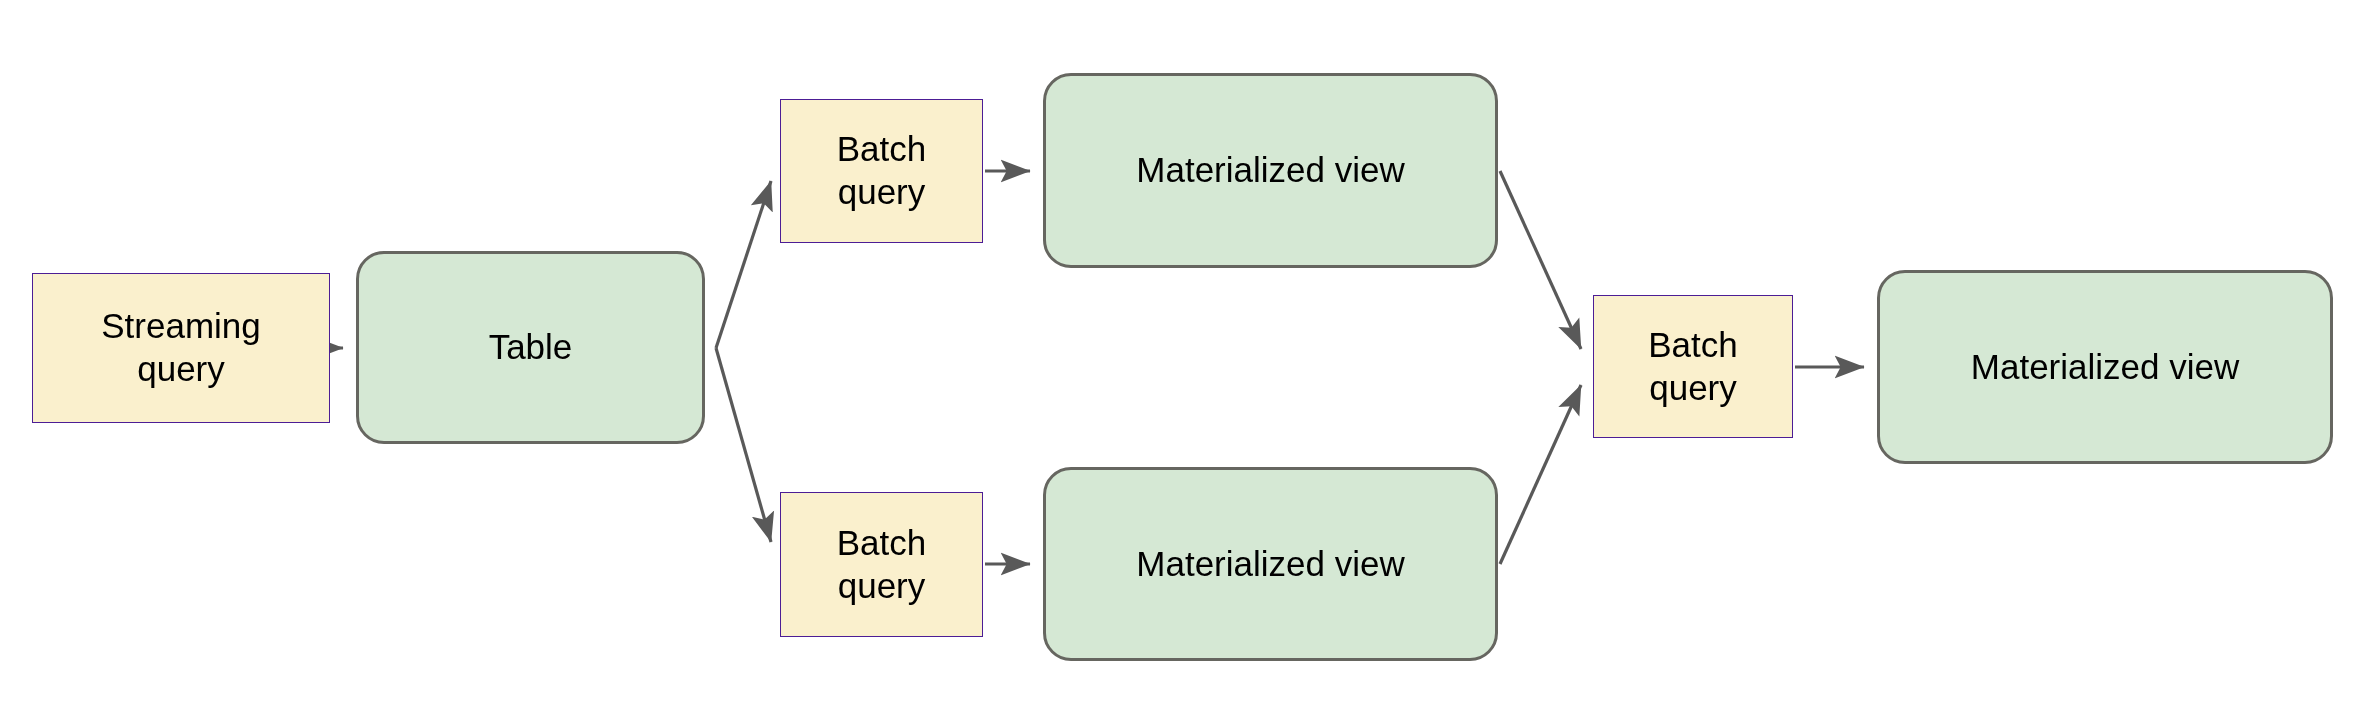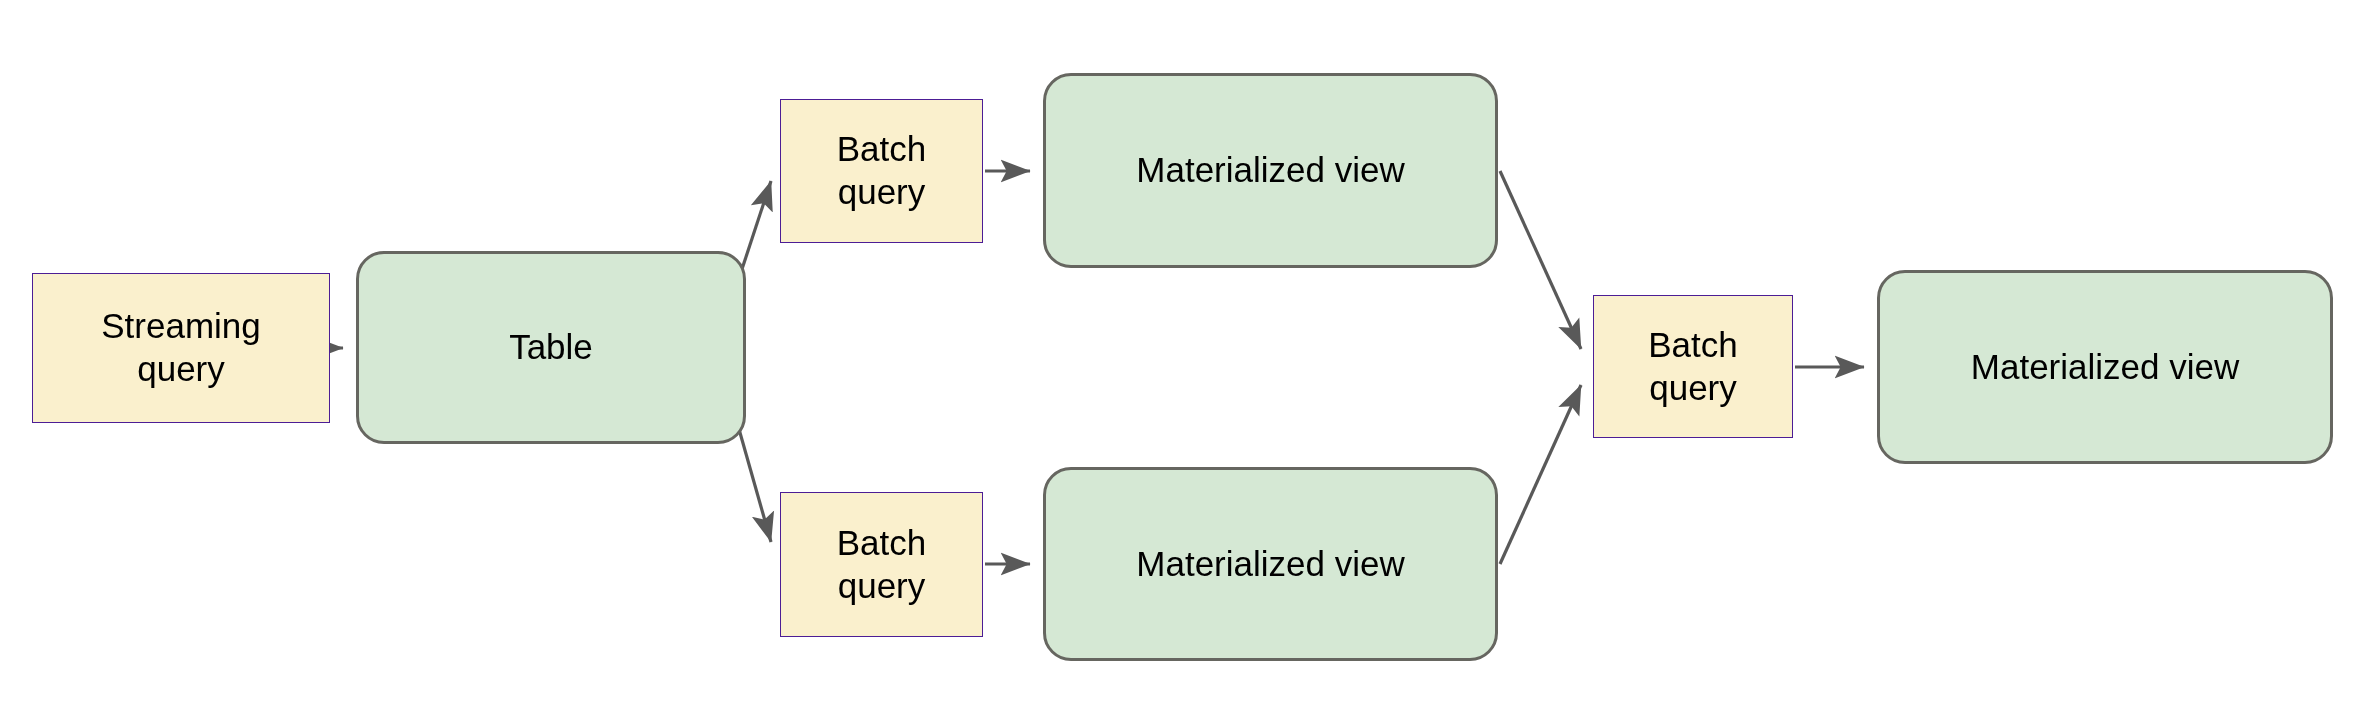--- a/index.html
+++ b/index.html
@@ -79,21 +79,21 @@
     <path d="M 1500 564 L 1581 385" fill="none" stroke="#595959" stroke-width="3.2" marker-end="url(#arrowhead)"></path>
 
     <path d="M 1795 367 L 1864 367" fill="none" stroke="#595959" stroke-width="3.2" marker-end="url(#arrowhead)"></path>
   </svg>
 
   <div class="node node-process" style="left:32px; top:273px; width:298px; height:150px;">
     <span class="node-label">Streaming
 query</span>
   </div>
 
-  <div class="node node-store" style="left:356px; top:251px; width:390px; height:193px;">
+  <div class="node node-store" style="left:356px; top:251px; width:349px; height:193px;">
     <span class="node-label">Table</span>
   </div>
 
   <div class="node node-process" style="left:780px; top:99px; width:203px; height:144px;">
     <span class="node-label">Batch
 query</span>
   </div>
 
   <div class="node node-store" style="left:1043px; top:73px; width:455px; height:195px;">
     <span class="node-label">Materialized view</span>

